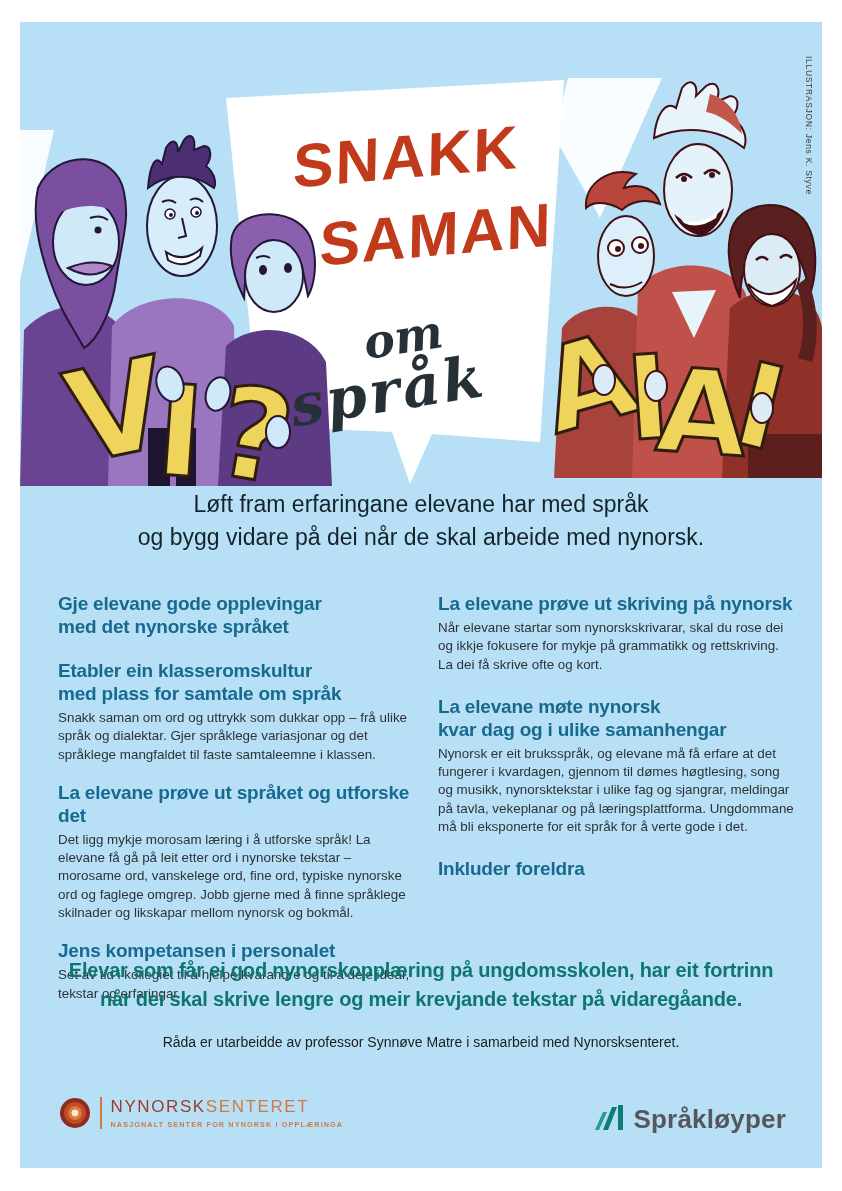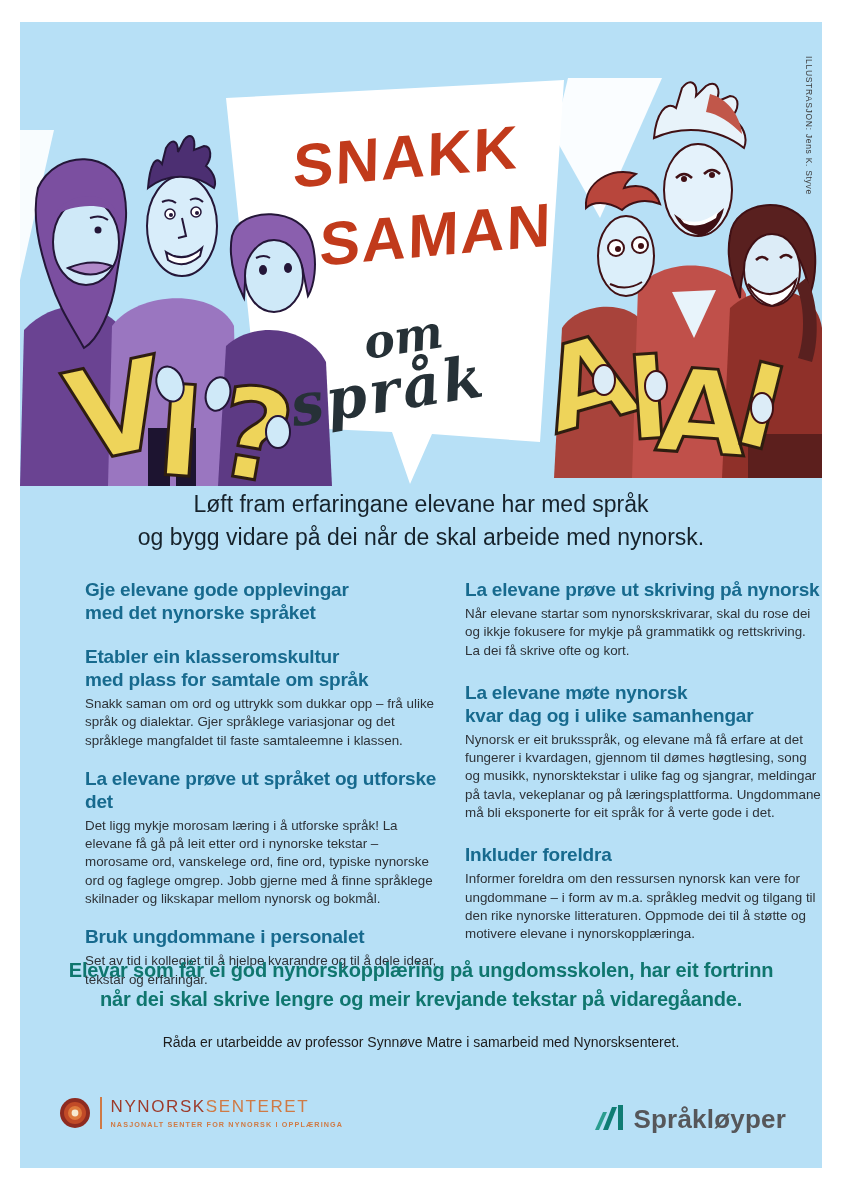--- a/index.html
+++ b/index.html
@@ -67,21 +67,21 @@
   
   .intro {
     position: absolute; top: 466px; left: 0; width: 100%; z-index: 5;
     text-align: center;
     font-size: 23px;
     line-height: 33px;
     color: #16222b;
   }
 
   
-  .col { position: absolute; top: 556px; width: 356px; margin-left: 27px; }
+  .col { position: absolute; top: 570px; width: 356px; }
   .col-left  { left: 38px; }
   .col-right { left: 418px; }
   .col h3 {
     font-size: 19px;
     line-height: 23px;
     color: #176a8e;
     white-space: pre-line;
     margin-bottom: 4px;
     letter-spacing: -0.2px;
   }
@@ -273,38 +273,37 @@
     <div class="sec">
       <h3>Etabler ein klasseromskultur
 med plass for samtale om språk</h3>
       <p>Snakk saman om ord og uttrykk som dukkar opp – frå ulike språk og dialektar. Gjer språklege variasjonar og det språklege mangfaldet til faste samtaleemne i klassen.</p>
     </div>
     <div class="sec">
       <h3>La elevane prøve ut språket og utforske det</h3>
       <p>Det ligg mykje morosam læring i å utforske språk! La elevane få gå på leit etter ord i nynorske tekstar – morosame ord, vanskelege ord, fine ord, typiske nynorske ord og faglege omgrep. Jobb gjerne med å finne språklege skilnader og likskapar mellom nynorsk og bokmål.</p>
     </div>
     <div class="sec">
-      <h3>Bruk ungdommane i personalet</h3>
+      <h3>Jens kompetansen i personalet</h3>
       <p>Set av tid i kollegiet til å hjelpe kvarandre og til å dele idear, tekstar og erfaringar.</p>
     </div>
   </div>
 
   <div class="col col-right">
     <div class="sec-r">
       <h3>La elevane prøve ut skriving på nynorsk</h3>
       <p>Når elevane startar som nynorskskrivarar, skal du rose dei og ikkje fokusere for mykje på grammatikk og rettskriving. La dei få skrive ofte og kort.</p>
     </div>
     <div class="sec-r">
       <h3>La elevane møte nynorsk
 kvar dag og i ulike samanhengar</h3>
       <p>Nynorsk er eit bruksspråk, og elevane må få erfare at det fungerer i kvardagen, gjennom til dømes høgtlesing, song og musikk, nynorsktekstar i ulike fag og sjangrar, meldingar på tavla, vekeplanar og på læringsplattforma. Ungdommane må bli eksponerte for eit språk for å verte gode i det.</p>
     </div>
     <div class="sec-r">
       <h3>Inkluder foreldra</h3>
-      <p>Informer foreldra om den ressursen nynorsk kan vere for ungdommane – i form av m.a. språkleg medvit og tilgang til den rike nynorske litteraturen. Oppmode dei til å støtte og motivere elevane i nynorskopplæringa.</p>
     </div>
   </div>
 
   <div class="statement">Elevar som får ei god nynorskopplæring på ungdomsskolen, har eit fortrinn
 når dei skal skrive lengre og meir krevjande tekstar på vidaregåande.</div>
   <div class="credit-line">Råda er utarbeidde av professor Synnøve Matre i samarbeid med Nynorsksenteret.</div>
 
   <div class="logo-nynorsk">
     <svg width="34" height="34" viewBox="0 0 34 34">
       <circle cx="17" cy="17" r="15" fill="#8e2b20"></circle>

